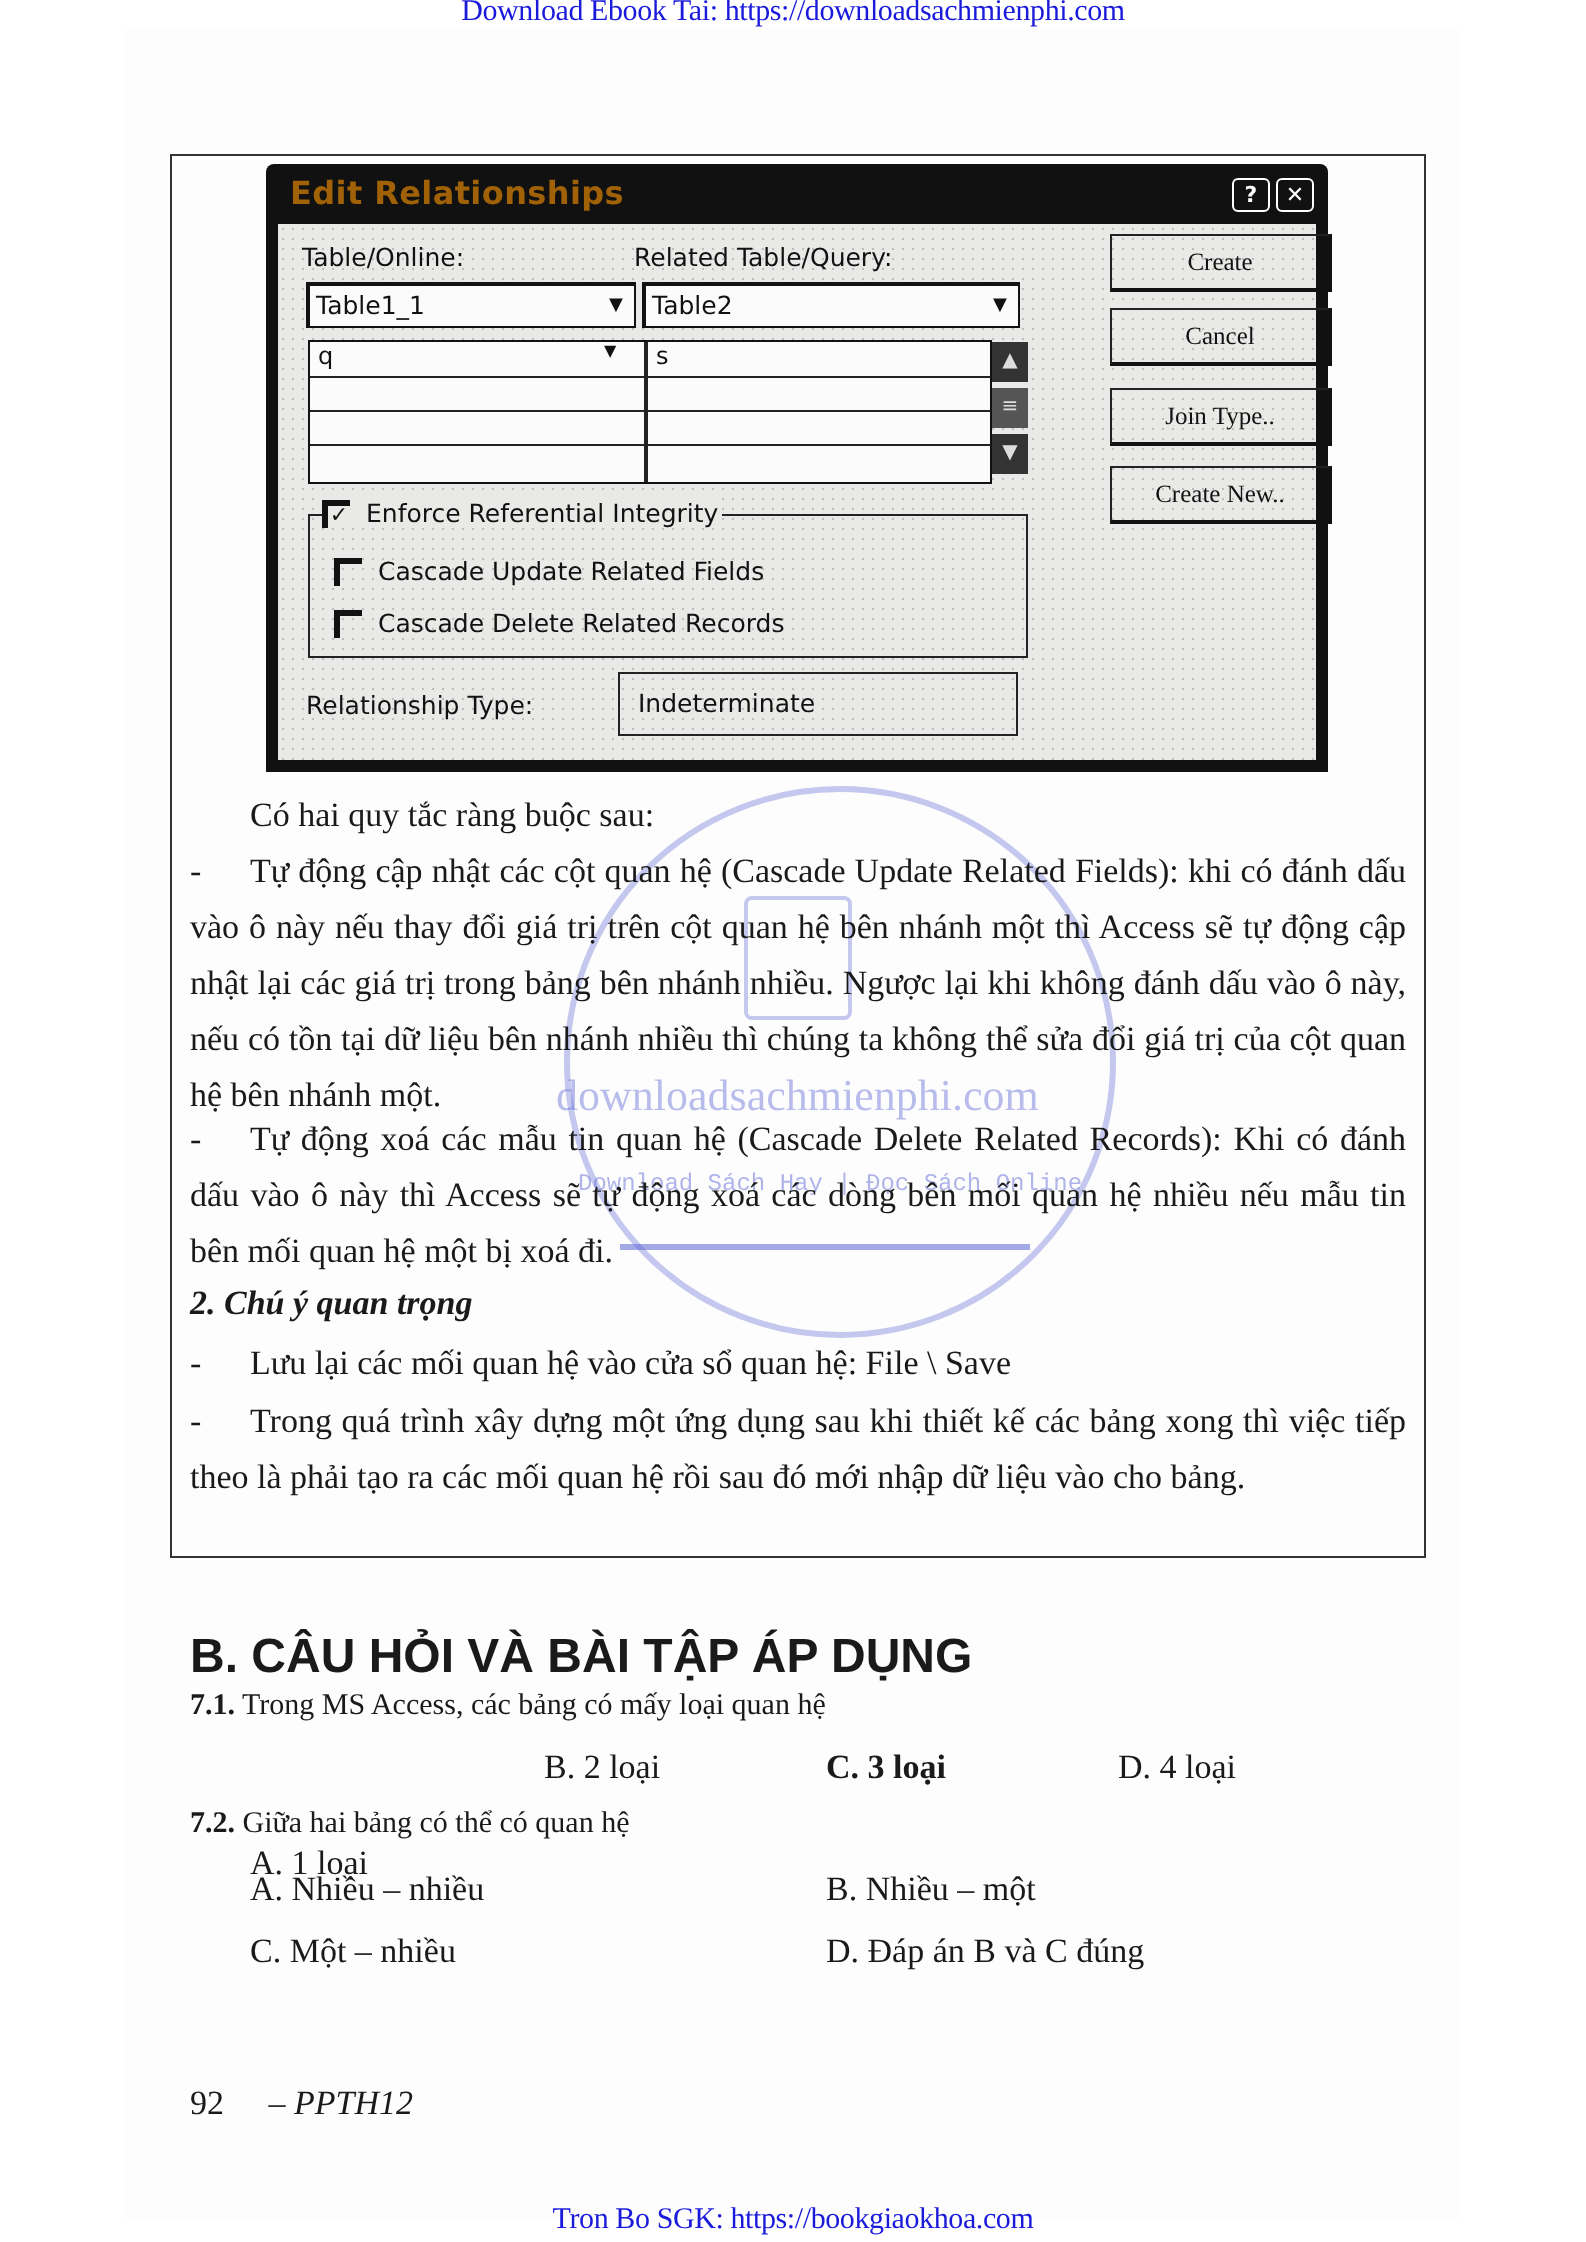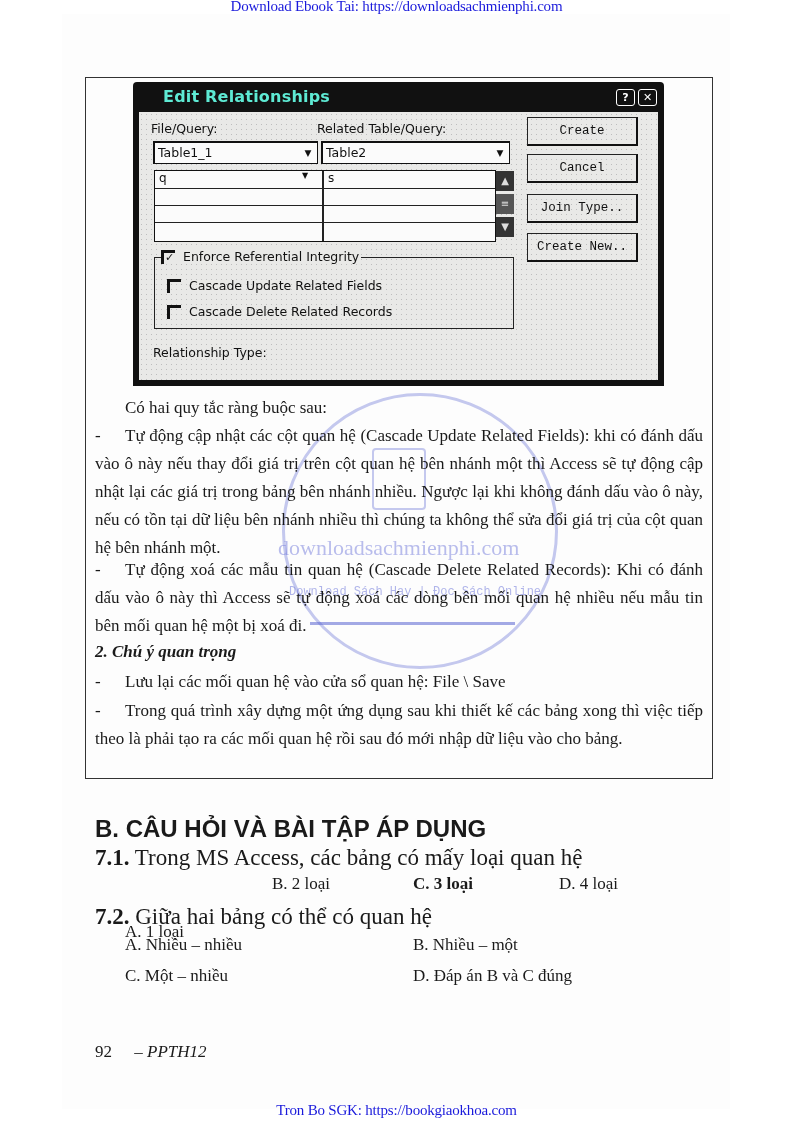--- a/index.html
+++ b/index.html
@@ -8,58 +8,58 @@
   .page-bg { position:absolute; left:62px; top:14px; width:668px; height:1095px; background:#fdfdfd; }
   .top-link, .bottom-link { position:absolute; left:0; width:793px; text-align:center; color:#1a1adb;
          font-family:"Liberation Serif", serif; font-size:15px; letter-spacing:-0.2px; }
   .top-link { top:-2px; }
   .bottom-link { top:1102px; }
 
   .box { position:absolute; left:85px; top:77px; width:626px; height:700px; border:1.5px solid #333; }
 
   
   .dialog { position:absolute; left:133px; top:82px; width:531px; height:304px; background:#111; border-radius:4px 4px 0 0; }
-  .dlg-title { position:absolute; left:12px; top:5px; color:#5eead4; font-family:"DejaVu Sans", sans-serif;
-         font-weight:bold; font-size:16px; letter-spacing:0.2px;margin-left:18px; }
+  .dlg-title { position:absolute; left:12px; top:5px; color:#a16207; font-family:"DejaVu Sans", sans-serif;
+         font-weight:bold; font-size:16px; letter-spacing:0.2px; }
   .tb-btn { position:absolute; top:7px; width:17px; height:15px; border:1.5px solid #fff; border-radius:3px;
          color:#fff; font-family:"DejaVu Sans", sans-serif; font-weight:bold; font-size:11px; line-height:15px; text-align:center; }
   .tb-help { left:483px; }
   .tb-close { left:505px; }
   .dlg-body { position:absolute; left:6px; top:30px; width:519px; height:268px; background:#e9e9e7;
          background-image: radial-gradient(#bdbdbd 0.6px, transparent 0.8px); background-size:5px 5px;
          font-family:"DejaVu Sans", sans-serif; font-size:12.5px; color:#111; }
   .lbl { position:absolute; }
   .combo { position:absolute; height:20px; background:#fbfbfb; border:2px solid #111; border-right-width:1px; border-bottom-width:1px; }
   .combo .val { position:absolute; left:3px; top:2px; }
   .combo .arrow { position:absolute; right:0; top:0; width:18px; height:20px; font-size:9px; text-align:center; line-height:20px; }
   .grid { position:absolute; left:15px; top:58px; width:340px; height:70px; border:1.5px solid #111; background:#fbfbfb; }
   .grid .row { position:absolute; left:0; width:340px; height:17px; border-bottom:1.5px solid #222; }
   .grid .colsep { position:absolute; left:167px; top:0; width:1.5px; height:70px; background:#222; }
   .grid .cell { position:absolute; top:0; font-size:12px; }
   .grid .cell-arrow { position:absolute; left:147px; top:0; font-size:8px; }
   .scrollbar { position:absolute; left:357px; top:58px; width:18px; height:70px; }
   .sb-btn { position:absolute; left:0; width:18px; height:20px; background:#333; color:#ddd; font-size:10px; line-height:20px; text-align:center; }
-  .dlg-btn { position:absolute; left:388px; width:108px; height:26px; border:1px solid #222; border-right:2.5px solid #111;
-         border-bottom:2.5px solid #111; background:transparent; font-family:Liberation Mono, monospace; font-size:12.5px; color:#111;
+  .dlg-btn { position:absolute; left:416px; width:108px; height:26px; border:1px solid #222; border-right:2.5px solid #111;
+         border-bottom:2.5px solid #111; background:transparent; font-family:Liberation Serif, serif; font-size:12.5px; color:#111;
          text-align:center; line-height:26px; }
   .group { position:absolute; left:15px; top:145px; width:358px; height:70px; border:1.5px solid #222; }
   .chk-row { position:absolute; left:12px; display:flex; align-items:center; gap:8px; background:transparent; }
   .chk { width:11px; height:11px; border-left:3px solid #111; border-top:3px solid #111; font-size:11px; line-height:10px; text-align:center; font-weight:bold; }
   .reltype { position:absolute; left:170px; top:224px; width:198px; height:30px; border:1.5px solid #222; }
   .reltype span { position:absolute; left:9px; top:7px; }
 
   
   .para { position:absolute; left:95px; width:608px; font-size:17px; line-height:28px; text-align:justify; }
   .indent { text-indent:30px; }
   .dash-line { position:absolute; left:95px; width:608px; font-size:17px; line-height:28px; text-align:justify; }
   .bullet-dash { display:inline-block; width:30px; }
   .section-it { position:absolute; left:95px; top:642px; font-size:17px; font-weight:bold; font-style:italic; }
 
   .h-section { position:absolute; left:95px; top:815px; font-family:"Liberation Sans", sans-serif; font-weight:bold; font-size:24px; }
-  .q { position:absolute; left:95px; font-size:23px; }
+  .q { position:absolute; left:95px; font-size:15px; }
   .q b { font-weight:bold; }
   .opt { position:absolute; font-size:17px; }
 
   .footer { position:absolute; left:95px; top:1042px; font-size:17px; }
   .footer .code { font-style:italic; margin-left:18px; }
 
   
   .wm { position:absolute; left:282px; top:393px; width:270px; height:270px; border:3px solid rgba(90,100,210,0.35);
         border-radius:50%; pointer-events:none; }
   .wm-text { position:absolute; left:278px; top:535px; font-family:Liberation Serif, serif; color:rgba(80,90,210,0.4); font-size:22px; }
@@ -75,21 +75,21 @@
 <div class="top-link">Download Ebook Tai: https://downloadsachmienphi.com</div>
 
 <div class="box"></div>
 
 <div class="dialog">
   <div class="dlg-title">Edit Relationships</div>
   <div class="tb-btn tb-help">?</div>
   <div class="tb-btn tb-close">✕</div>
 
   <div class="dlg-body">
-    <div class="lbl" style="left:12px;top:9px;">File/Query:</div>
+    <div class="lbl" style="left:12px;top:9px;">Table/Online:</div>
     <div class="lbl" style="left:178px;top:9px;">Related Table/Query:</div>
 
     <div class="combo" style="left:14px;top:29px;width:162px;">
       <span class="val">Table1_1</span>
       <span class="arrow">▼</span>
     </div>
     <div class="combo" style="left:182px;top:29px;width:186px;">
       <span class="val">Table2</span>
       <span class="arrow">▼</span>
     </div>
@@ -135,20 +135,23 @@
         <span class="chk"></span>
         <span>Cascade Update Related Fields</span>
       </div>
       <div class="chk-row" style="top:46px;">
         <span class="chk"></span>
         <span>Cascade Delete Related Records</span>
       </div>
     </div>
 
     <div class="lbl" style="left:14px;top:233px;">Relationship Type:</div>
+    <div class="reltype">
+      <span>Indeterminate</span>
+    </div>
   </div>
 </div>
 
 <div class="wm"></div>
 <div class="wm-icon"></div>
 <div class="wm-text">downloadsachmienphi.com</div>
 <div class="wm-sub">Download Sách Hay | Đọc Sách Online</div>
 <div class="wm-line"></div>
 
 <div class="para indent" style="top:394px;">Có hai quy tắc ràng buộc sau:</div>

